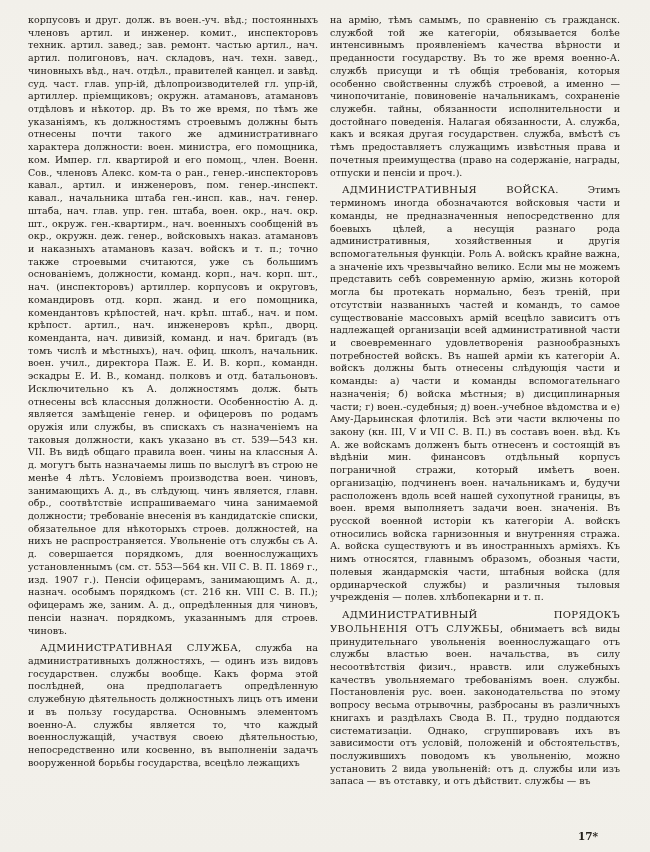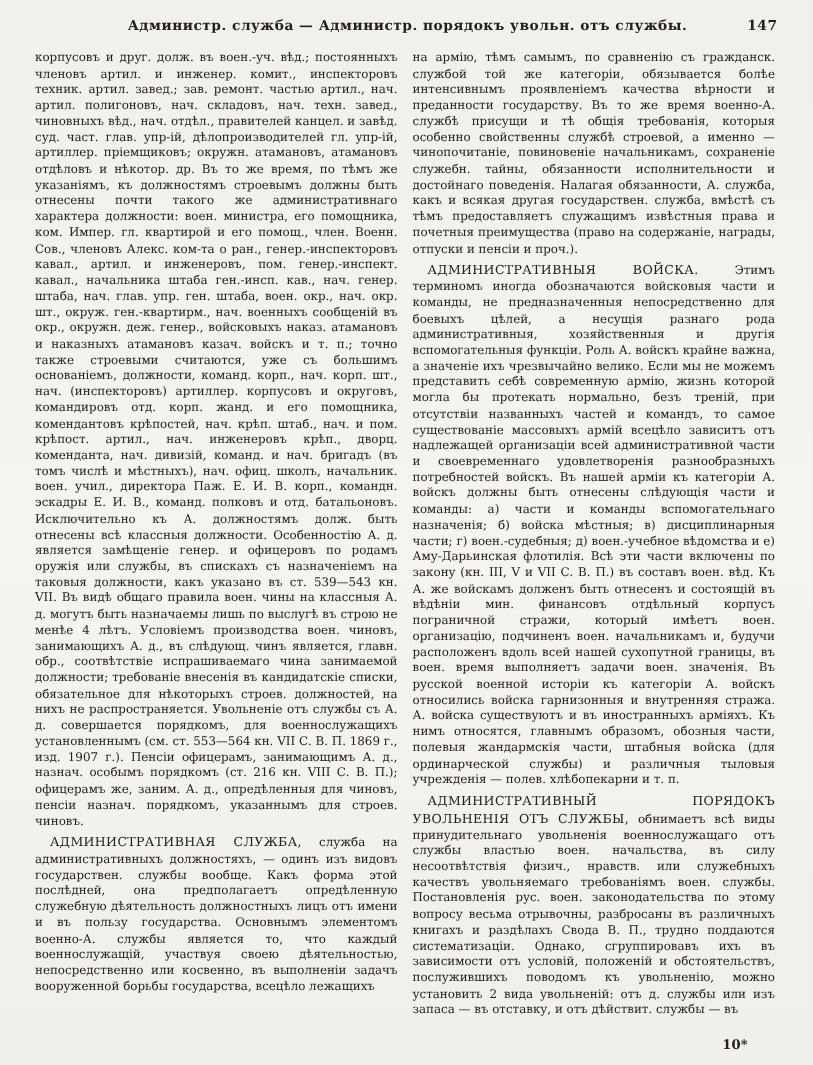--- a/index.html
+++ b/index.html
@@ -61,24 +61,20 @@
     right: 52px; bottom: 10px;
     font-size: 10.5px;
     font-weight: bold;
   }
 </style>
 </head>
 <body>
 
 <div class="page">
 
-  <div class="running-head">
-    <span>Администр. служба — Администр. порядокъ увольн. отъ службы.</span>
-    <span class="folio">147</span>
-  </div>
 
   <div class="columns">
 
     <div class="col">
       <p class="continuation">корпусовъ и друг. долж. въ воен.-уч. вѣд.; постоянныхъ членовъ артил. и инженер. комит., инспекторовъ техник. артил. завед.; зав. ремонт. частью артил., нач. артил. полигоновъ, нач. складовъ, нач. техн. завед., чиновныхъ вѣд., нач. отдѣл., правителей канцел. и завѣд. суд. част. глав. упр-ій, дѣлопроизводителей гл. упр-ій, артиллер. пріемщиковъ; окружн. атамановъ, атамановъ отдѣловъ и нѣкотор. др. Въ то же время, по тѣмъ же указаніямъ, къ должностямъ строевымъ должны быть отнесены почти такого же административнаго характера должности: воен. министра, его помощника, ком. Импер. гл. квартирой и его помощ., член. Военн. Сов., членовъ Алекс. ком-та о ран., генер.-инспекторовъ кавал., артил. и инженеровъ, пом. генер.-инспект. кавал., начальника штаба ген.-инсп. кав., нач. генер. штаба, нач. глав. упр. ген. штаба, воен. окр., нач. окр. шт., окруж. ген.-квартирм., нач. военныхъ сообщеній въ окр., окружн. деж. генер., войсковыхъ наказ. атамановъ и наказныхъ атамановъ казач. войскъ и т. п.; точно также строевыми считаются, уже съ большимъ основаніемъ, должности, команд. корп., нач. корп. шт., нач. (инспекторовъ) артиллер. корпусовъ и округовъ, командировъ отд. корп. жанд. и его помощника, комендантовъ крѣпостей, нач. крѣп. штаб., нач. и пом. крѣпост. артил., нач. инженеровъ крѣп., дворц. коменданта, нач. дивизій, команд. и нач. бригадъ (въ томъ числѣ и мѣстныхъ), нач. офиц. школъ, начальник. воен. учил., директора Паж. Е. И. В. корп., командн. эскадры Е. И. В., команд. полковъ и отд. батальоновъ. Исключительно къ А. должностямъ долж. быть отнесены всѣ классныя должности. Особенностію А. д. является замѣщеніе генер. и офицеровъ по родамъ оружія или службы, въ спискахъ съ назначеніемъ на таковыя должности, какъ указано въ ст. 539—543 кн. VII. Въ видѣ общаго правила воен. чины на классныя А. д. могутъ быть назначаемы лишь по выслугѣ въ строю не менѣе 4 лѣтъ. Условіемъ производства воен. чиновъ, занимающихъ А. д., въ слѣдующ. чинъ является, главн. обр., соотвѣтствіе испрашиваемаго чина занимаемой должности; требованіе внесенія въ кандидатскіе списки, обязательное для нѣкоторыхъ строев. должностей, на нихъ не распространяется. Увольненіе отъ службы съ А. д. совершается порядкомъ, для военнослужащихъ установленнымъ (см. ст. 553—564 кн. VII С. В. П. 1869 г., изд. 1907 г.). Пенсіи офицерамъ, занимающимъ А. д., назнач. особымъ порядкомъ (ст. 216 кн. VIII С. В. П.); офицерамъ же, заним. А. д., опредѣленныя для чиновъ, пенсіи назнач. порядкомъ, указаннымъ для строев. чиновъ.</p>
       <p class="entry">
         <span class="entry-heading">АДМИНИСТРАТИВНАЯ СЛУЖБА,</span><span> служба на административныхъ должностяхъ, — одинъ изъ видовъ государствен. службы вообще. Какъ форма этой послѣдней, она предполагаетъ опредѣленную служебную дѣятельность должностныхъ лицъ отъ имени и въ пользу государства. Основнымъ элементомъ военно-А. службы является то, что каждый военнослужащій, участвуя своею дѣятельностью, непосредственно или косвенно, въ выполненіи задачъ вооруженной борьбы государства, всецѣло лежащихъ</span>
       </p>
     </div>
 
@@ -87,15 +83,15 @@
       <p class="entry">
         <span class="entry-heading">АДМИНИСТРАТИВНЫЯ ВОЙСКА.</span><span> Этимъ терминомъ иногда обозначаются войсковыя части и команды, не предназначенныя непосредственно для боевыхъ цѣлей, а несущія разнаго рода административныя, хозяйственныя и другія вспомогательныя функціи. Роль А. войскъ крайне важна, а значеніе ихъ чрезвычайно велико. Если мы не можемъ представить себѣ современную армію, жизнь которой могла бы протекать нормально, безъ треній, при отсутствіи названныхъ частей и командъ, то самое существованіе массовыхъ армій всецѣло зависитъ отъ надлежащей организаціи всей административной части и своевременнаго удовлетворенія разнообразныхъ потребностей войскъ. Въ нашей арміи къ категоріи А. войскъ должны быть отнесены слѣдующія части и команды: а) части и команды вспомогательнаго назначенія; б) войска мѣстныя; в) дисциплинарныя части; г) воен.-судебныя; д) воен.-учебное вѣдомства и е) Аму-Дарьинская флотилія. Всѣ эти части включены по закону (кн. III, V и VII С. В. П.) въ составъ воен. вѣд. Къ А. же войскамъ долженъ быть отнесенъ и состоящій въ вѣдѣніи мин. финансовъ отдѣльный корпусъ пограничной стражи, который имѣетъ воен. организацію, подчиненъ воен. начальникамъ и, будучи расположенъ вдоль всей нашей сухопутной границы, въ воен. время выполняетъ задачи воен. значенія. Въ русской военной исторіи къ категоріи А. войскъ относились войска гарнизонныя и внутренняя стража. А. войска существуютъ и въ иностранныхъ арміяхъ. Къ нимъ относятся, главнымъ образомъ, обозныя части, полевыя жандармскія части, штабныя войска (для ординарческой службы) и различныя тыловыя учрежденія — полев. хлѣбопекарни и т. п.</span>
       </p>
       <p class="entry">
         <span class="entry-heading">АДМИНИСТРАТИВНЫЙ ПОРЯДОКЪ УВОЛЬНЕНІЯ ОТЪ СЛУЖБЫ,</span><span> обнимаетъ всѣ виды принудительнаго увольненія военнослужащаго отъ службы властью воен. начальства, въ силу несоотвѣтствія физич., нравств. или служебныхъ качествъ увольняемаго требованіямъ воен. службы. Постановленія рус. воен. законодательства по этому вопросу весьма отрывочны, разбросаны въ различныхъ книгахъ и раздѣлахъ Свода В. П., трудно поддаются систематизаціи. Однако, сгруппировавъ ихъ въ зависимости отъ условій, положеній и обстоятельствъ, послужившихъ поводомъ къ увольненію, можно установить 2 вида увольненій: отъ д. службы или изъ запаса — въ отставку, и отъ дѣйствит. службы — въ</span>
       </p>
     </div>
 
   </div>
 
-  <div class="sig-mark">10*</div>
+  <div class="sig-mark">17*</div>
 
 </div>
 
 </body></html>

